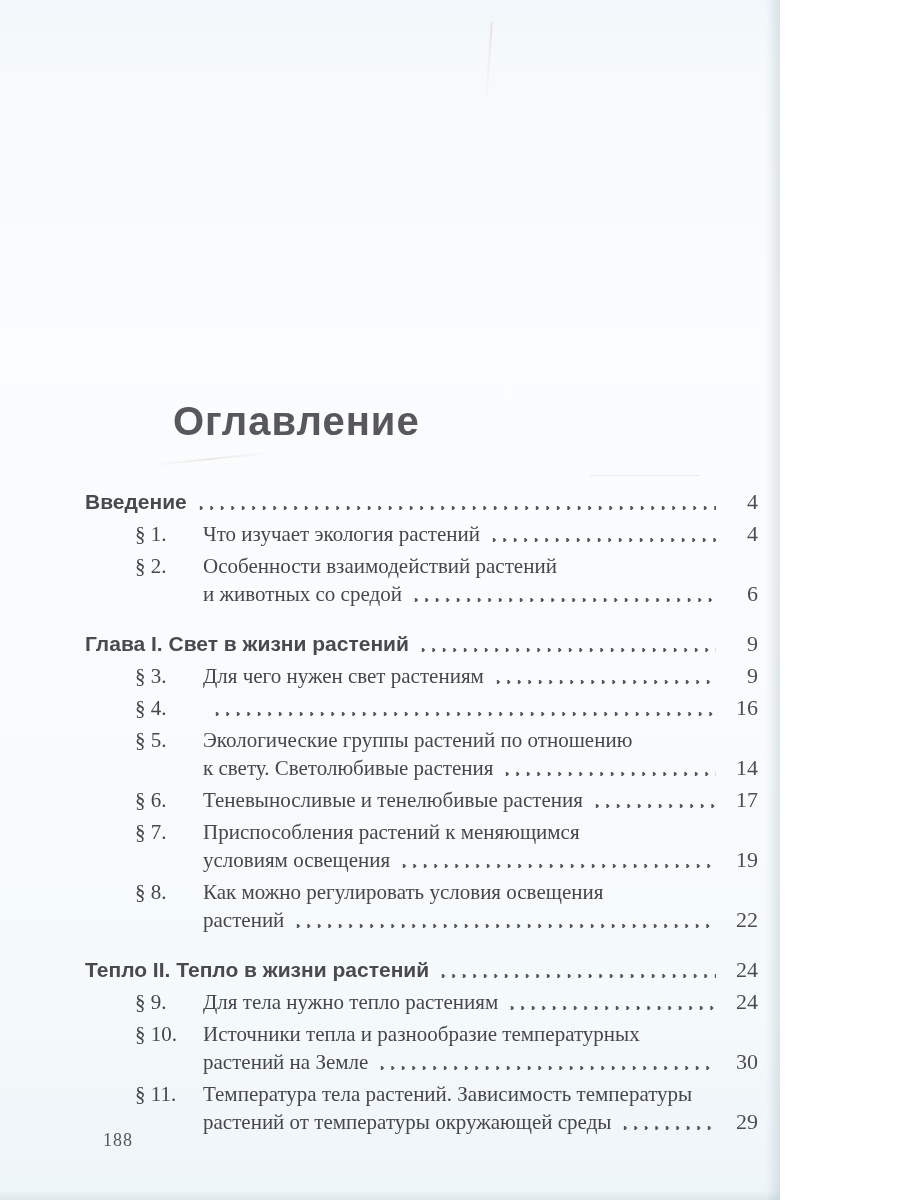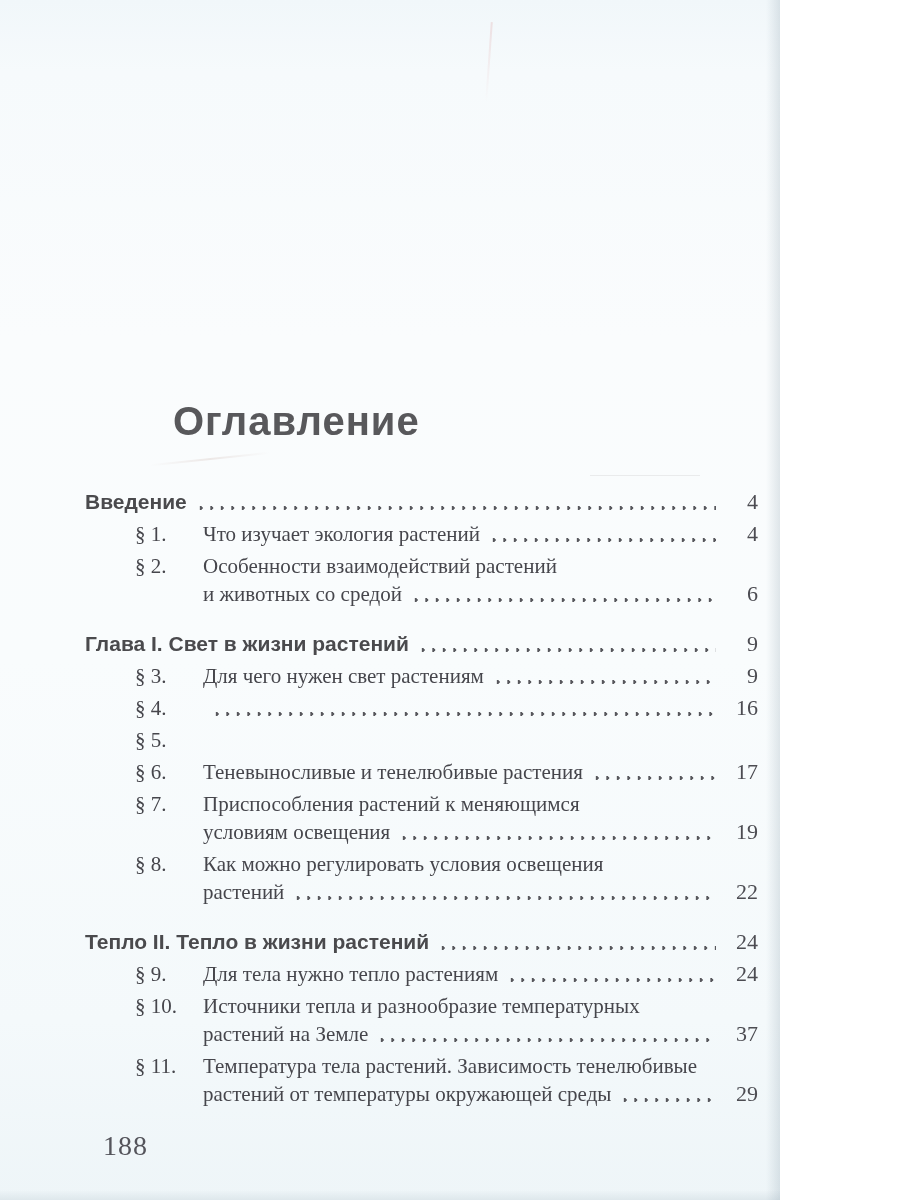--- a/index.html
+++ b/index.html
@@ -94,21 +94,21 @@
     font-size: 22px;
     line-height: 28px;
     color: #4c4c52;
   }
 
   .folio {
     position: absolute;
     left: 103px;
     top: 1130px;
     font-family: "Liberation Serif", serif;
-    font-size: 28px;
+    font-size: 18px;
     color: #55555c;
     letter-spacing: 1px;
   }
 </style>
 </head>
 <body>
 
 <div class="page">
   <div class="artifact a1"></div>
   <div class="artifact a2"></div>
@@ -174,20 +174,28 @@
         <div class="sec-body">
           <div class="row-line last">
             <span class="dots"></span>
             <span class="pagenum">16</span>
           </div>
         </div>
       </div>
 
       <div class="toc-row section">
         <span class="sec-label">§ 5.</span>
+        <div class="sec-body">
+          <div class="row-line"><span class="s-text">Экологические группы растений по отношению</span></div>
+          <div class="row-line last">
+            <span class="s-text">к свету. Светолюбивые растения</span>
+            <span class="dots"></span>
+            <span class="pagenum">14</span>
+          </div>
+        </div>
       </div>
 
       <div class="toc-row section">
         <span class="sec-label">§ 6.</span>
         <div class="sec-body">
           <div class="row-line last">
             <span class="s-text">Теневыносливые и тенелюбивые растения</span>
             <span class="dots"></span>
             <span class="pagenum">17</span>
           </div>
@@ -237,29 +245,29 @@
         </div>
       </div>
 
       <div class="toc-row section">
         <span class="sec-label">§ 10.</span>
         <div class="sec-body">
           <div class="row-line"><span class="s-text">Источники тепла и разнообразие температурных</span></div>
           <div class="row-line last">
             <span class="s-text">растений на Земле</span>
             <span class="dots"></span>
-            <span class="pagenum">37</span>
+            <span class="pagenum">30</span>
           </div>
         </div>
       </div>
 
       <div class="toc-row section">
         <span class="sec-label">§ 11.</span>
         <div class="sec-body">
-          <div class="row-line"><span class="s-text">Температура тела растений. Зависимость тенелюбивые</span></div>
+          <div class="row-line"><span class="s-text">Температура тела растений. Зависимость температуры</span></div>
           <div class="row-line last">
             <span class="s-text">растений от температуры окружающей среды</span>
             <span class="dots"></span>
             <span class="pagenum">29</span>
           </div>
         </div>
       </div>
 
     </div>
   </div>

